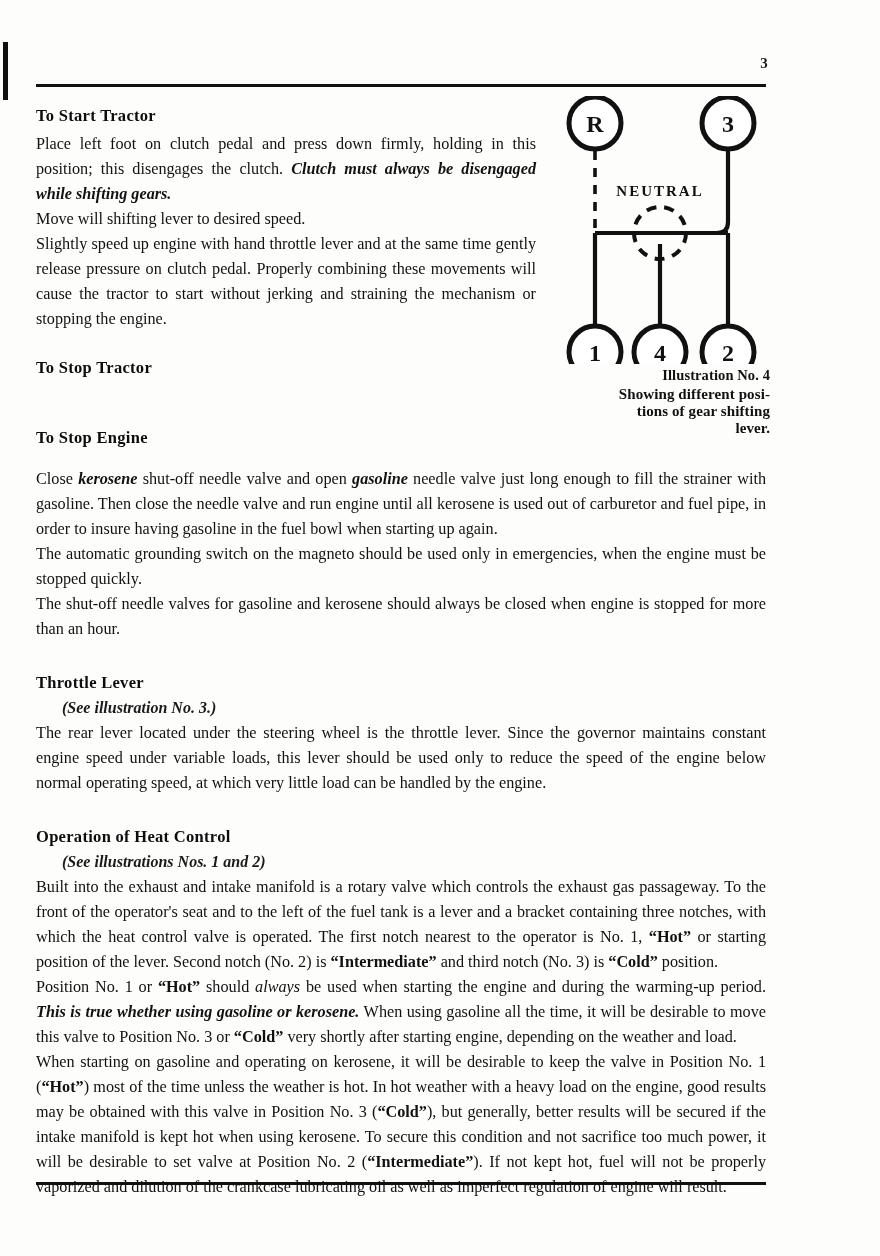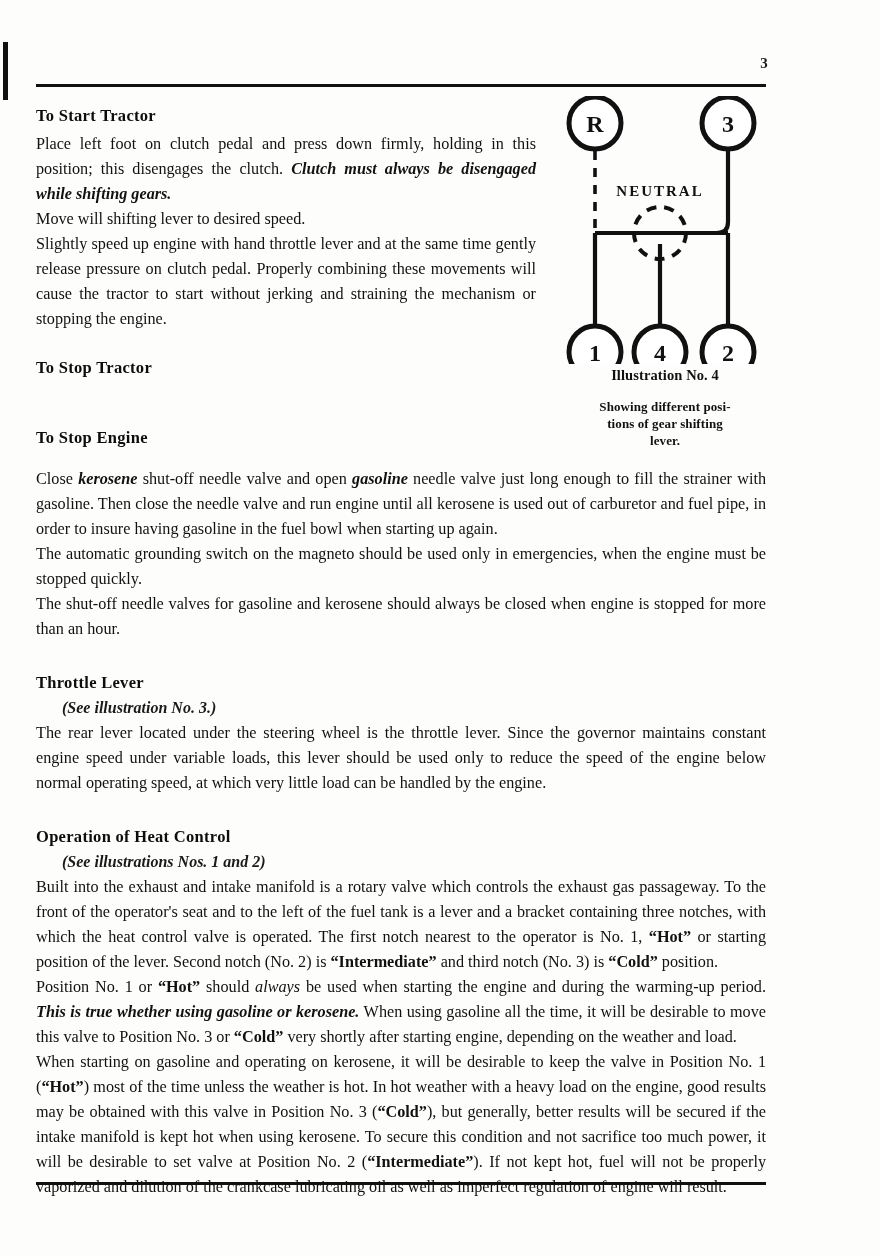--- a/index.html
+++ b/index.html
@@ -103,34 +103,34 @@
 
   
   .illus {
     position: absolute;
     left: 560px;
     top: 96px;
     width: 210px;
   }
   .illus-svg { display: block; }
   .illus-cap {
-    text-align: center;
+    text-align: right;
     font-family: "Liberation Serif", "DejaVu Serif", serif;
     font-weight: 700;
     color: #111111;
   }
   .cap-line1 {
     font-size: 14.5px;
     margin-top: 3px;
     letter-spacing: .1px;
   }
   .cap-rest {
-    font-size: 13px;
+    font-size: 15px;
     line-height: 17px;
-    margin-top: 14px;
+    margin-top: 2px;
     letter-spacing: .1px;
   }
 </style>
 </head>
 <body>
 
 <div class="page">
 
   <div class="binding-bar"></div>
 

